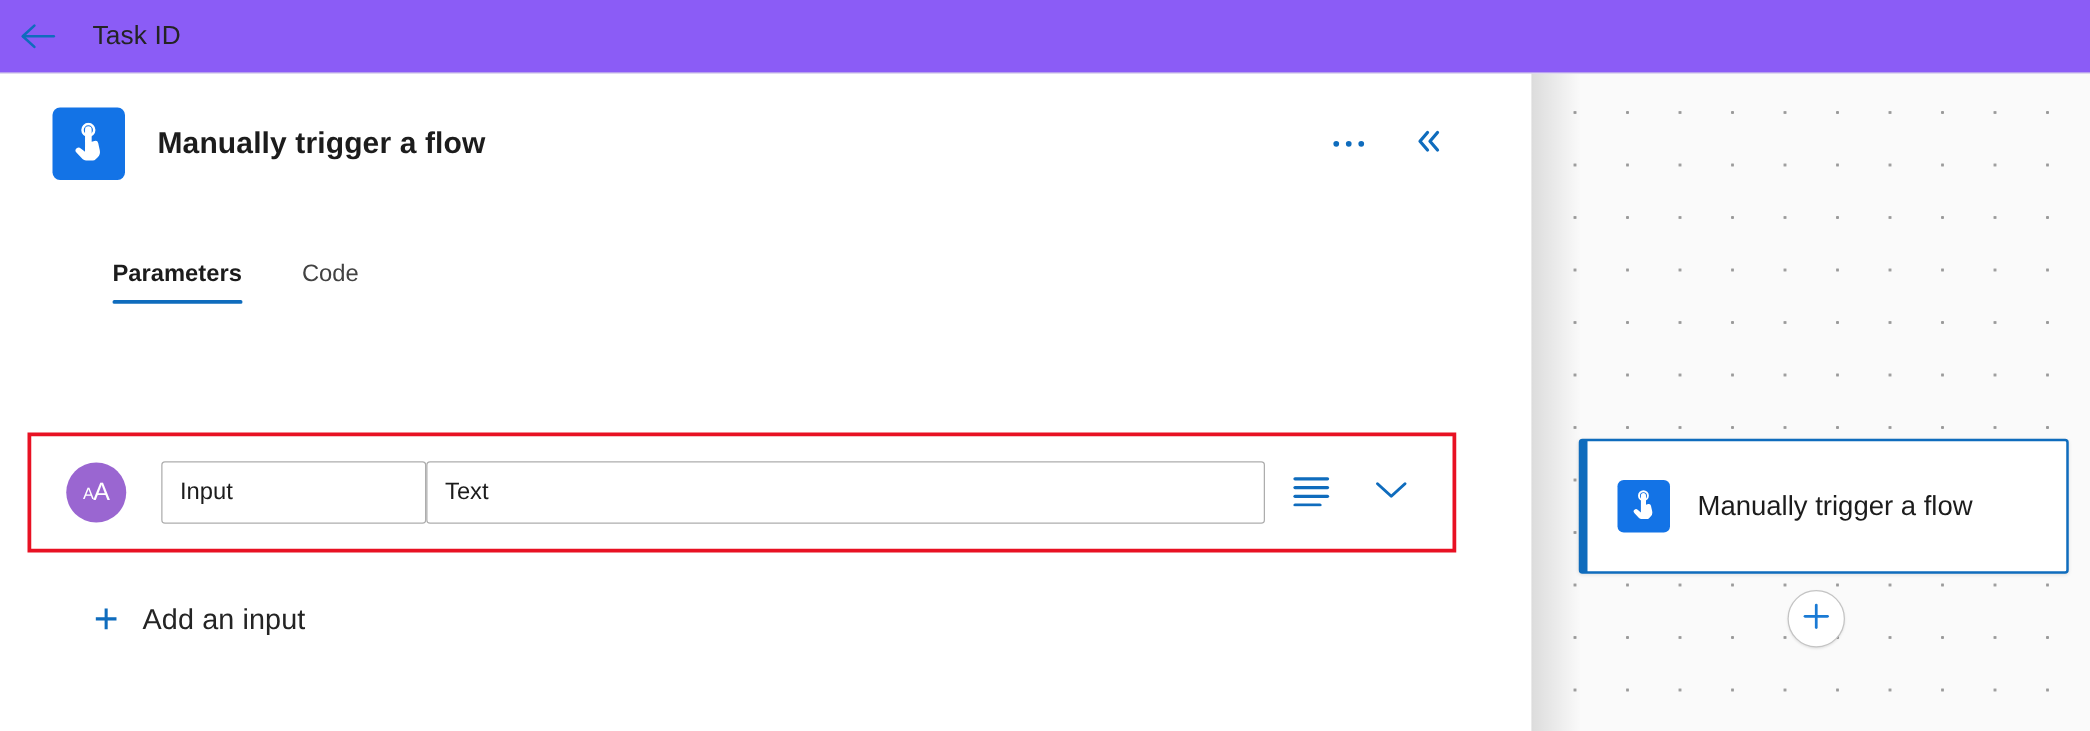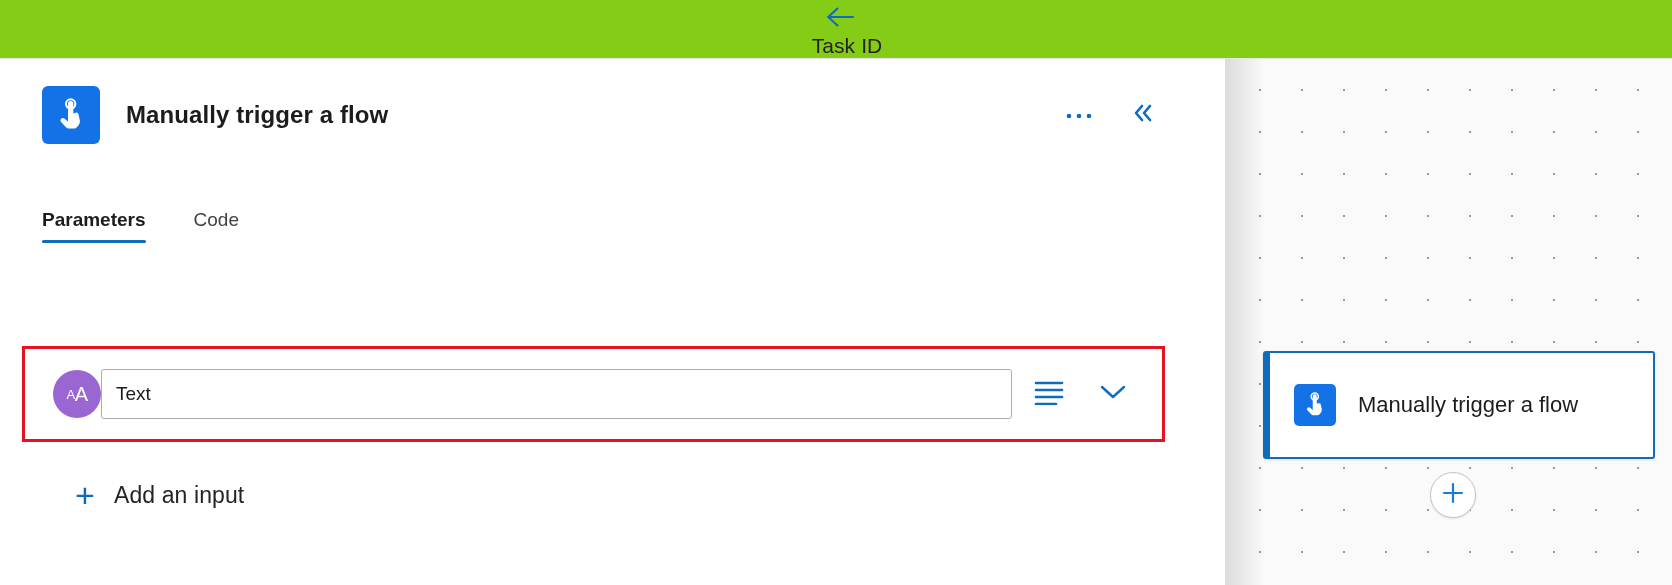--- a/index.html
+++ b/index.html
@@ -21,25 +21,24 @@
     height: 585px;
     overflow: hidden;
   }
 
   
   .topbar {
     position: absolute;
     left: 0; top: 0;
     width: 1672px;
     height: 58px;
-    background: #84cc16;
+    background: #8b5cf6;
     border-bottom: 1px solid #e6e6e6;
     display: flex;
     align-items: center;
-    flex-direction: column;
   }
   .back-btn {
     width: 44px;
     height: 44px;
     margin-left: 8px;
     display: flex;
     align-items: center;
     justify-content: center;
     cursor: pointer;
     background: transparent;
@@ -107,20 +106,21 @@
   .collapse-btn { margin-left: 28px; margin-right: 34px; }
 
   
   .tabs {
     display: flex;
     align-items: flex-end;
     padding-left: 42px;
     margin-top: 48px;
     height: 42px;
     gap: 0px;
+    margin-left: 48px;
   }
   .tab {
     position: relative;
     font-size: 19px;
     color: #424242;
     padding: 0 24px 12px 24px;
     cursor: pointer;
     white-space: nowrap;
   }
   .tab:first-child { padding-left: 0; }
@@ -358,20 +358,23 @@
     </div>
 
     <div class="param-highlight">
       <div class="param-row">
 
         <div class="type-avatar">
           <span class="small-a">A</span>
             <span class="big-a">A</span>
         </div>
 
+        <div class="field field-name">
+          <span>Input</span>
+        </div>
 
         <div class="field field-value">
           <span>Text</span>
         </div>
 
         <div class="row-actions">
           <div class="list-icon">
             <svg width="30" height="26" viewBox="0 0 30 26">
               <line x1="2" y1="4" x2="28" y2="4" stroke="#0f6cbd" stroke-width="2.6" stroke-linecap="round"></line>
               <line x1="2" y1="11" x2="28" y2="11" stroke="#0f6cbd" stroke-width="2.6" stroke-linecap="round"></line>

